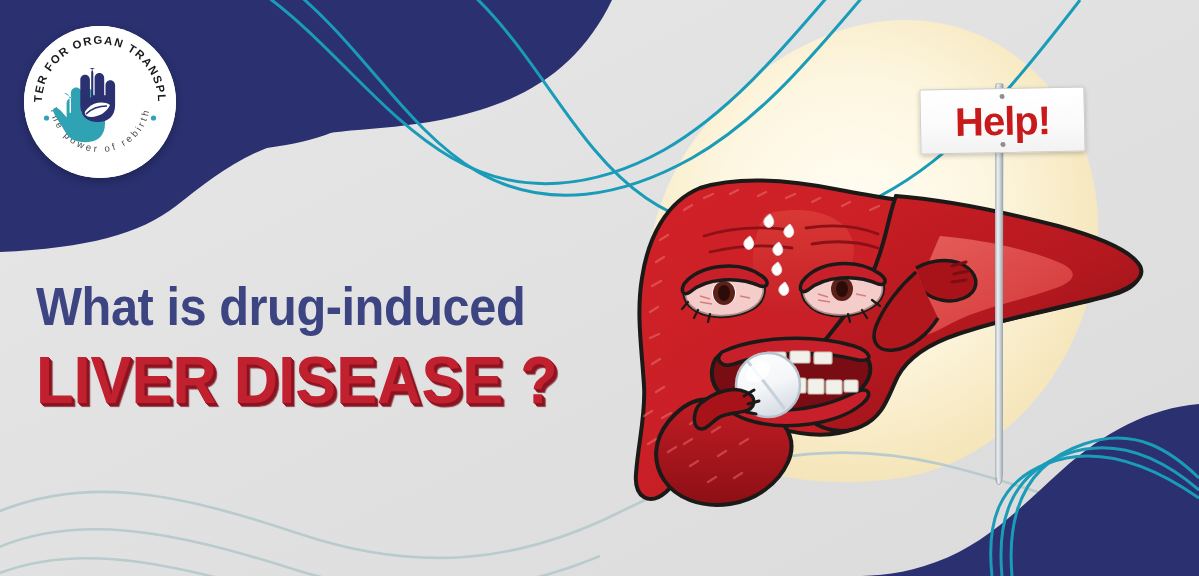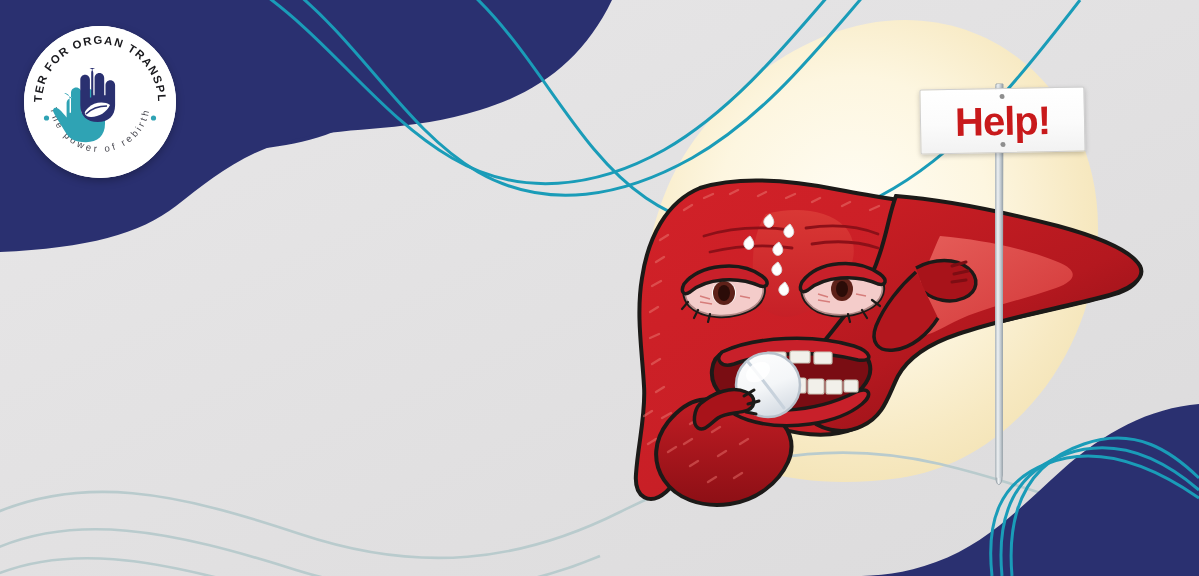--- a/index.html
+++ b/index.html
@@ -426,14 +426,18 @@
                  c0,-2.7 -2,-4.9 -4.8,-4.9 z" transform="translate(2,-2)"></path>
       </g>
 
       <g>
         <path d="M64,82 c6,-6 16,-7 22,-3 c-3,7 -11,12 -19,12 c-3,0 -5,-1 -6,-3 c-1,-2 1,-4 3,-6 z" fill="#ffffff"></path>
         <path d="M62,88 c5,-5 13,-8 21,-8" stroke="#2a3070" stroke-width="1.6" fill="none"></path>
       </g>
     </svg>
   </div>
 
+  <div class="headline">
+    <div class="line1">What is drug-induced</div>
+    <div class="line2">LIVER DISEASE ?</div>
+  </div>
 
 </div>
 
 </body></html>

